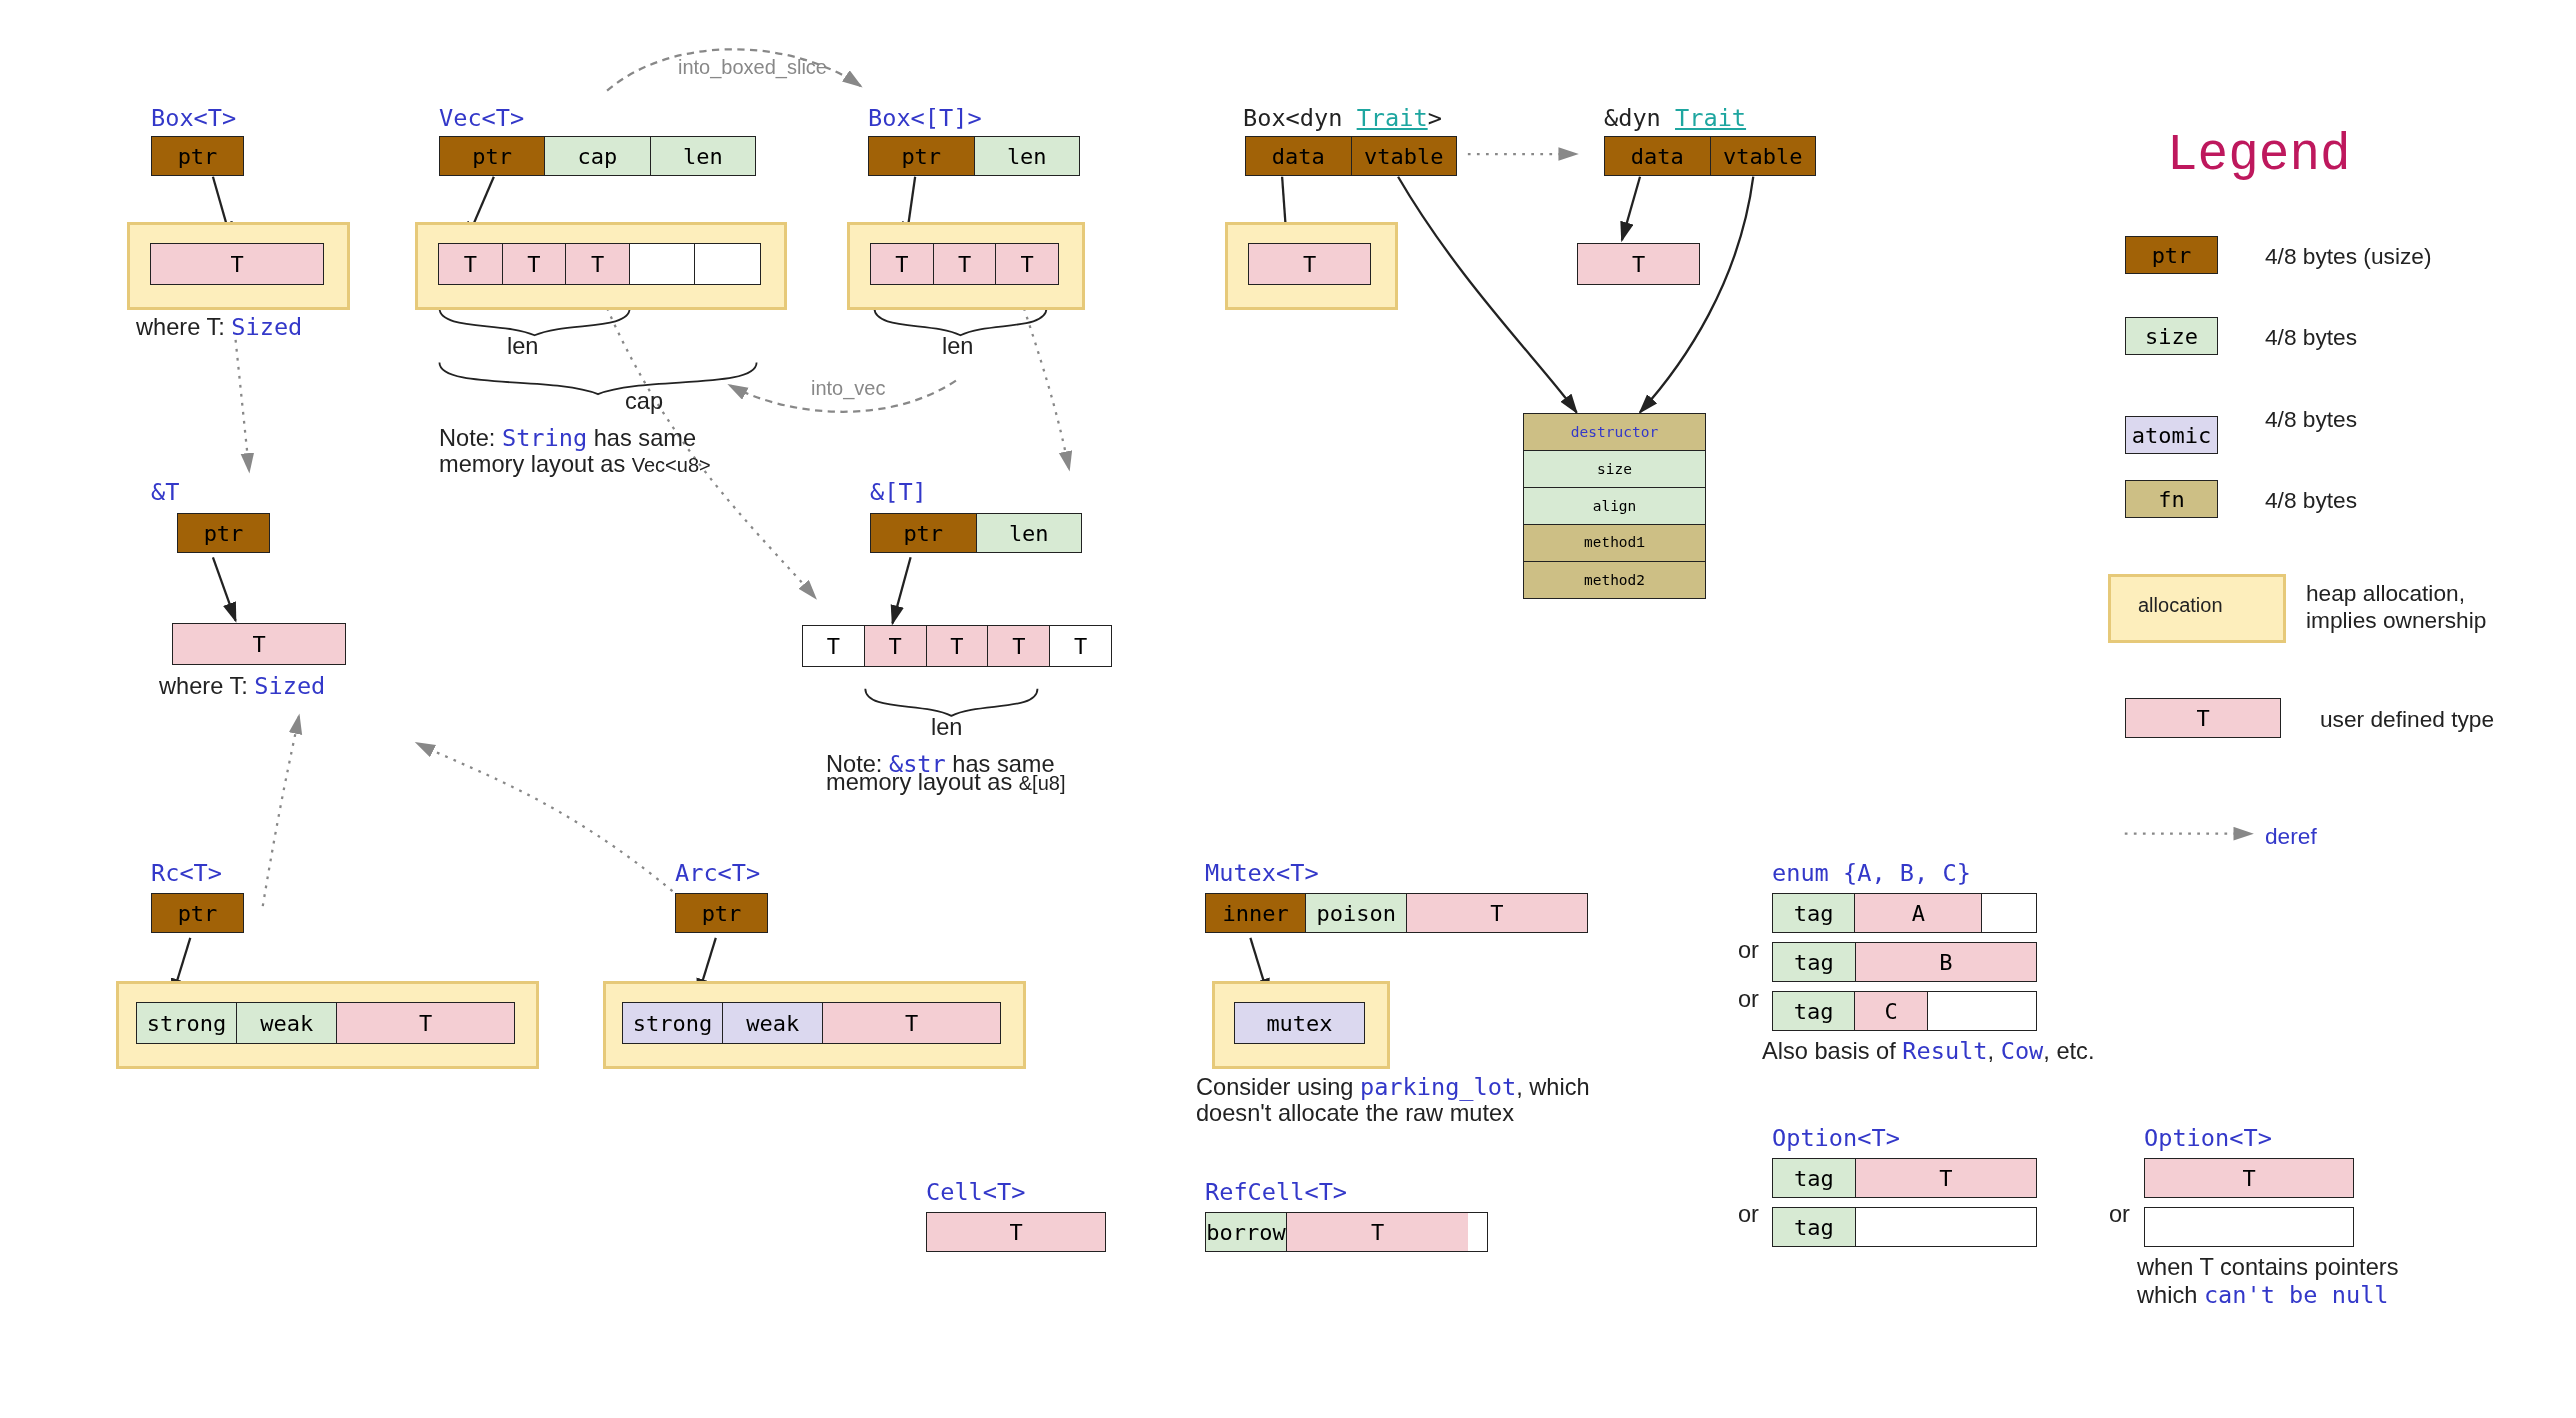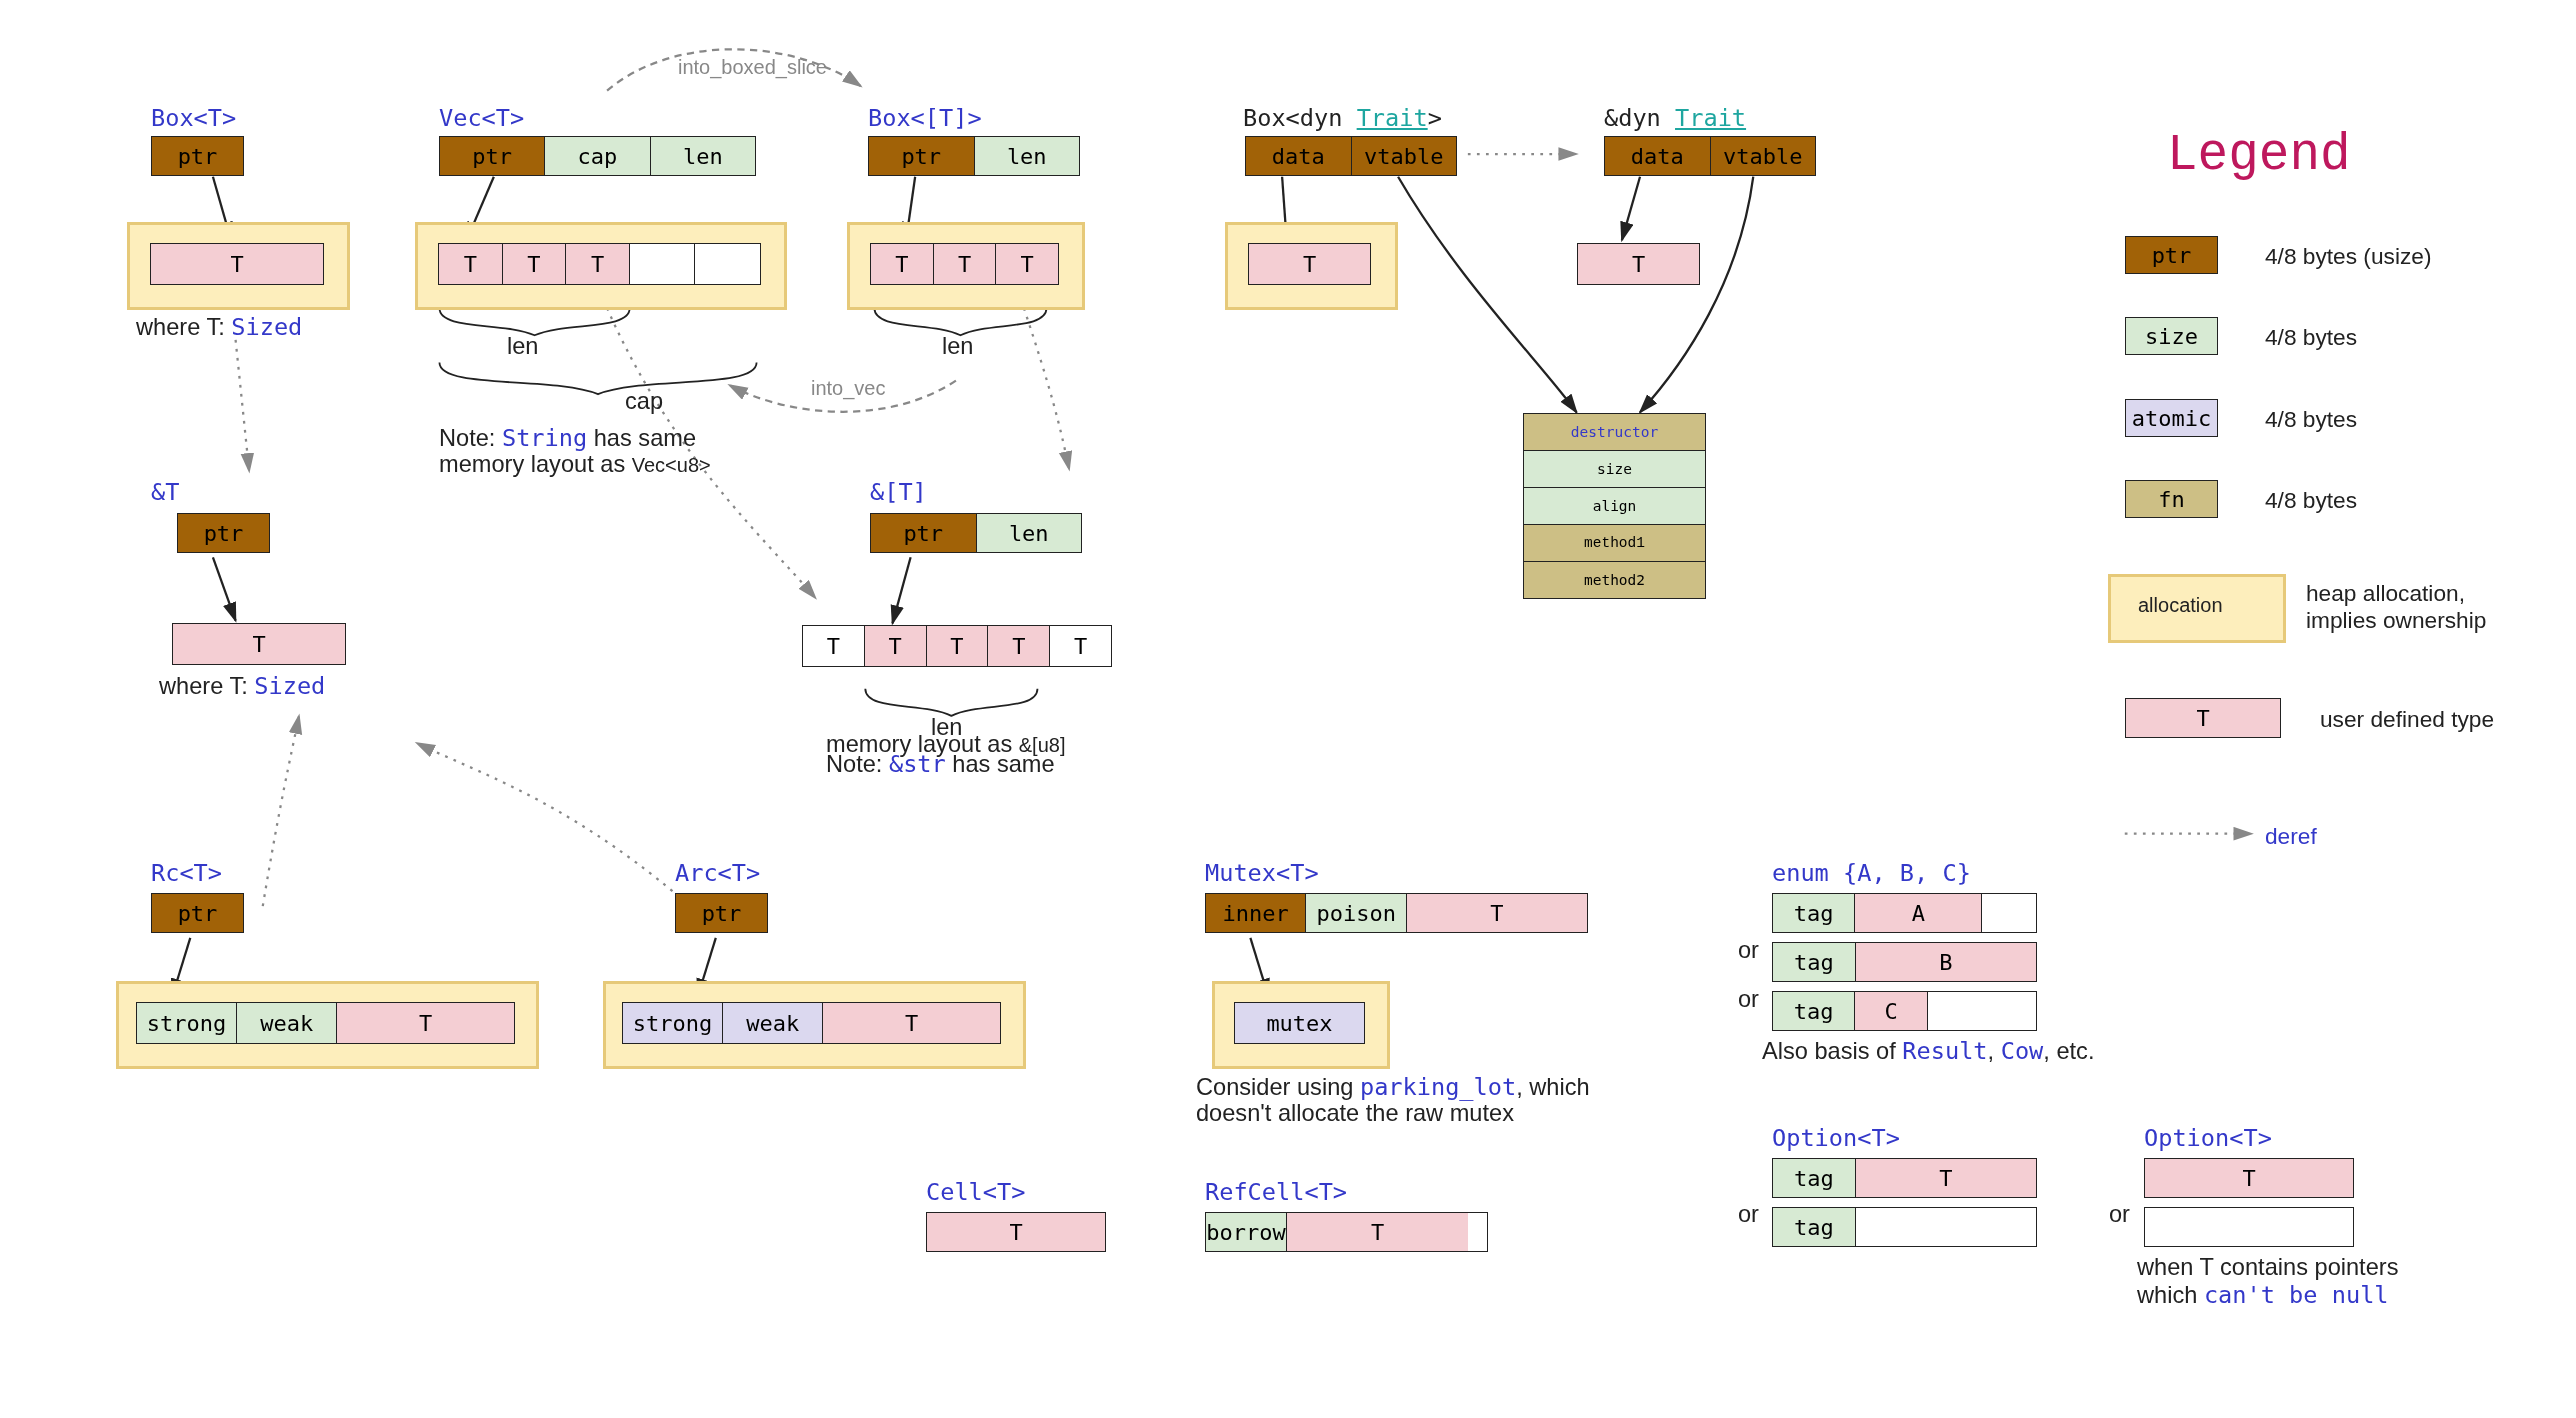--- a/index.html
+++ b/index.html
@@ -144,21 +144,21 @@
 </div>
 <div class="row" style="left:802px;top:625px;width:308px;height:40px">
   <div class="c-white" style="width:62px">T</div>
   <div class="c-t" style="width:62px">T</div>
   <div class="c-t" style="width:62px">T</div>
   <div class="c-t" style="width:62px">T</div>
   <div class="c-white" style="width:62px">T</div>
 </div>
 <div class="note" style="left:931px;top:714px">len</div>
 <div class="note" style="left:826px;top:750px"><span>Note: </span><span class="kw">&amp;str</span><span> has same</span></div>
-<div class="note" style="left:826px;top:731px"><span>memory layout as </span><span class="small">&amp;[u8]</span></div>
+<div class="note" style="left:826px;top:769px"><span>memory layout as </span><span class="small">&amp;[u8]</span></div>
 
 <div class="ttl" style="left:1243px;top:104px"><span class="g">Box&lt;dyn </span><span class="under">Trait</span><span class="g">&gt;</span></div>
 <div class="row" style="left:1245px;top:136px;width:210px;height:38px">
   <div class="c-ptr" style="width:105px">data</div>
   <div class="c-ptr" style="width:105px">vtable</div>
 </div>
 <div class="alloc" style="left:1225px;top:222px;width:167px;height:82px"></div>
 <div class="box c-t" style="left:1248px;top:243px;width:121px;height:40px">T</div>
 
 <div class="ttl" style="left:1604px;top:104px"><span class="g">&amp;dyn </span><span class="under">Trait</span></div>
@@ -252,21 +252,21 @@
 <div class="note" style="left:2137px;top:1281px"><span>which </span><span class="kw">can't be null</span></div>
 
 <div class="legend-title" style="left:2167px;top:127px">Legend</div>
 
 <div class="box c-ptr" style="left:2125px;top:236px;width:91px;height:36px">ptr</div>
 <div class="ltxt" style="left:2265px;top:243px">4/8 bytes (usize)</div>
 
 <div class="box c-size" style="left:2125px;top:317px;width:91px;height:36px">size</div>
 <div class="ltxt" style="left:2265px;top:324px">4/8 bytes</div>
 
-<div class="box c-atomic" style="left:2125px;top:399px;width:91px;height:36px">atomic</div>
+<div class="box c-atomic" style="left:2125px;top:416px;width:91px;height:36px">atomic</div>
 <div class="ltxt" style="left:2265px;top:406px">4/8 bytes</div>
 
 <div class="box c-fn" style="left:2125px;top:480px;width:91px;height:36px">fn</div>
 <div class="ltxt" style="left:2265px;top:487px">4/8 bytes</div>
 
 <div class="alloc" style="left:2108px;top:574px;width:172px;height:63px"></div>
 <div class="ltxt small" style="left:2138px;top:594px">allocation</div>
 <div class="ltxt" style="left:2306px;top:580px"><span class="kw" style="font-family:inherit">heap</span><span> allocation,</span></div>
 <div class="ltxt" style="left:2306px;top:607px">implies ownership</div>
 

